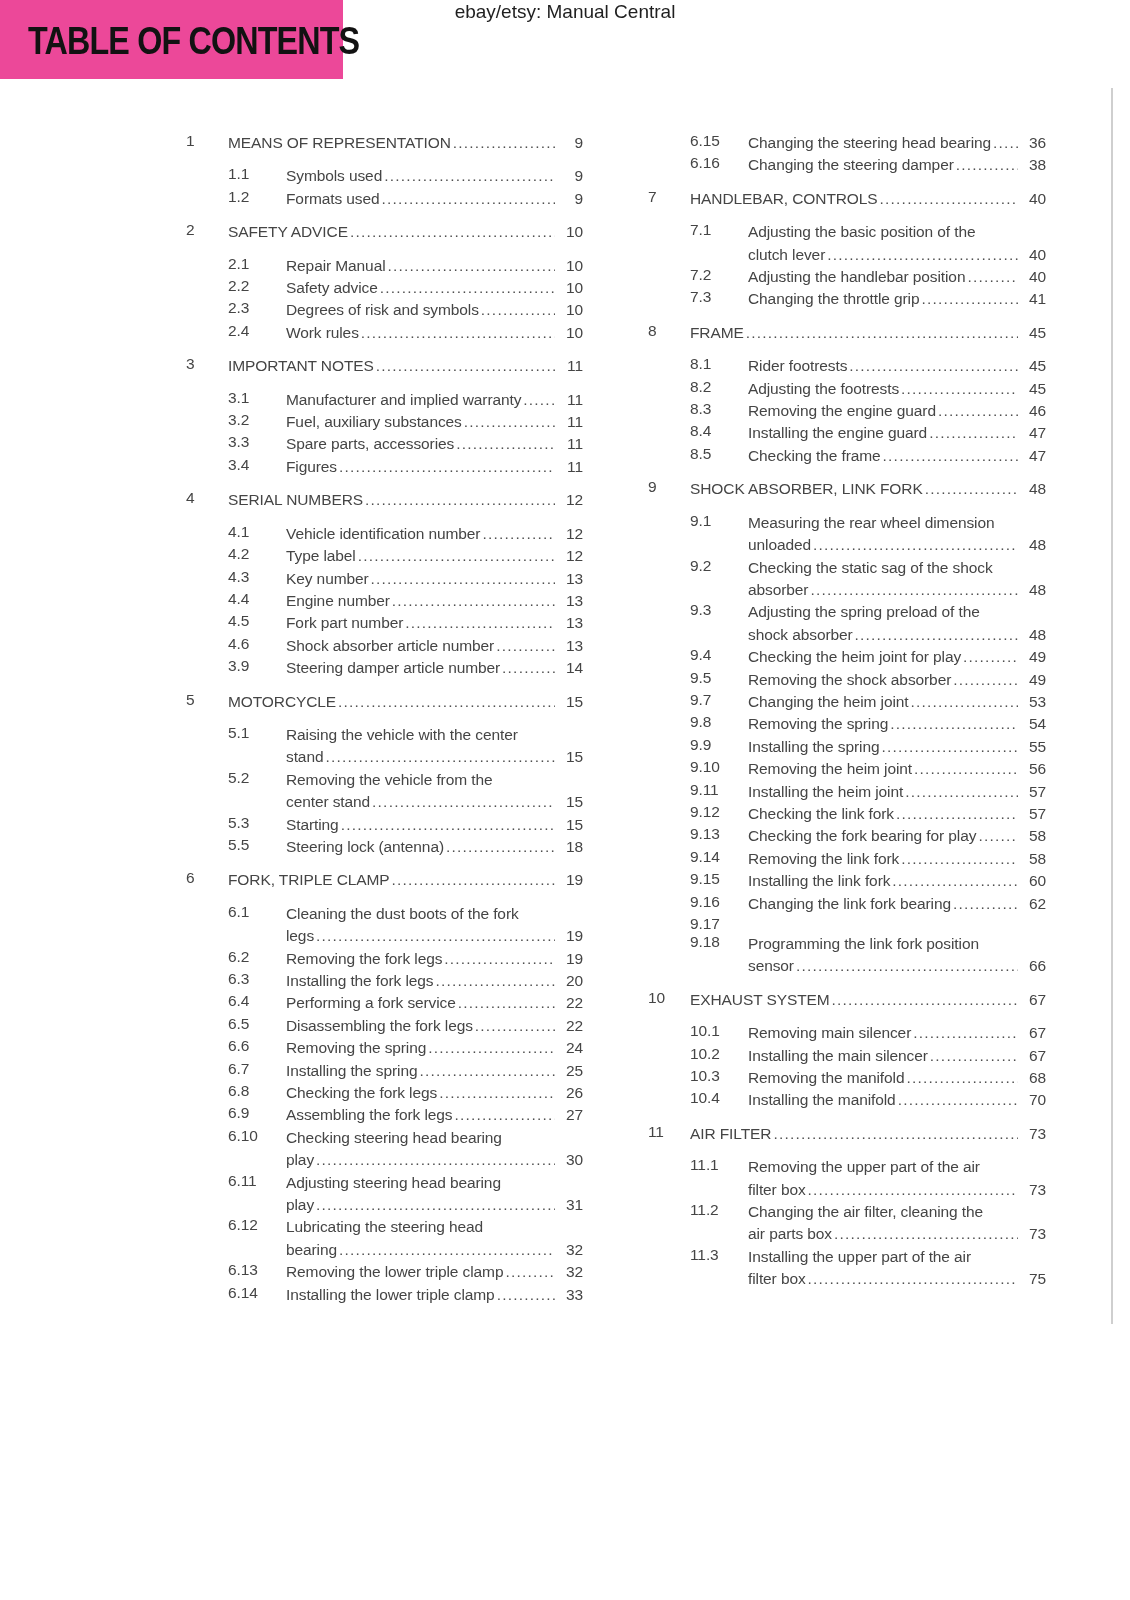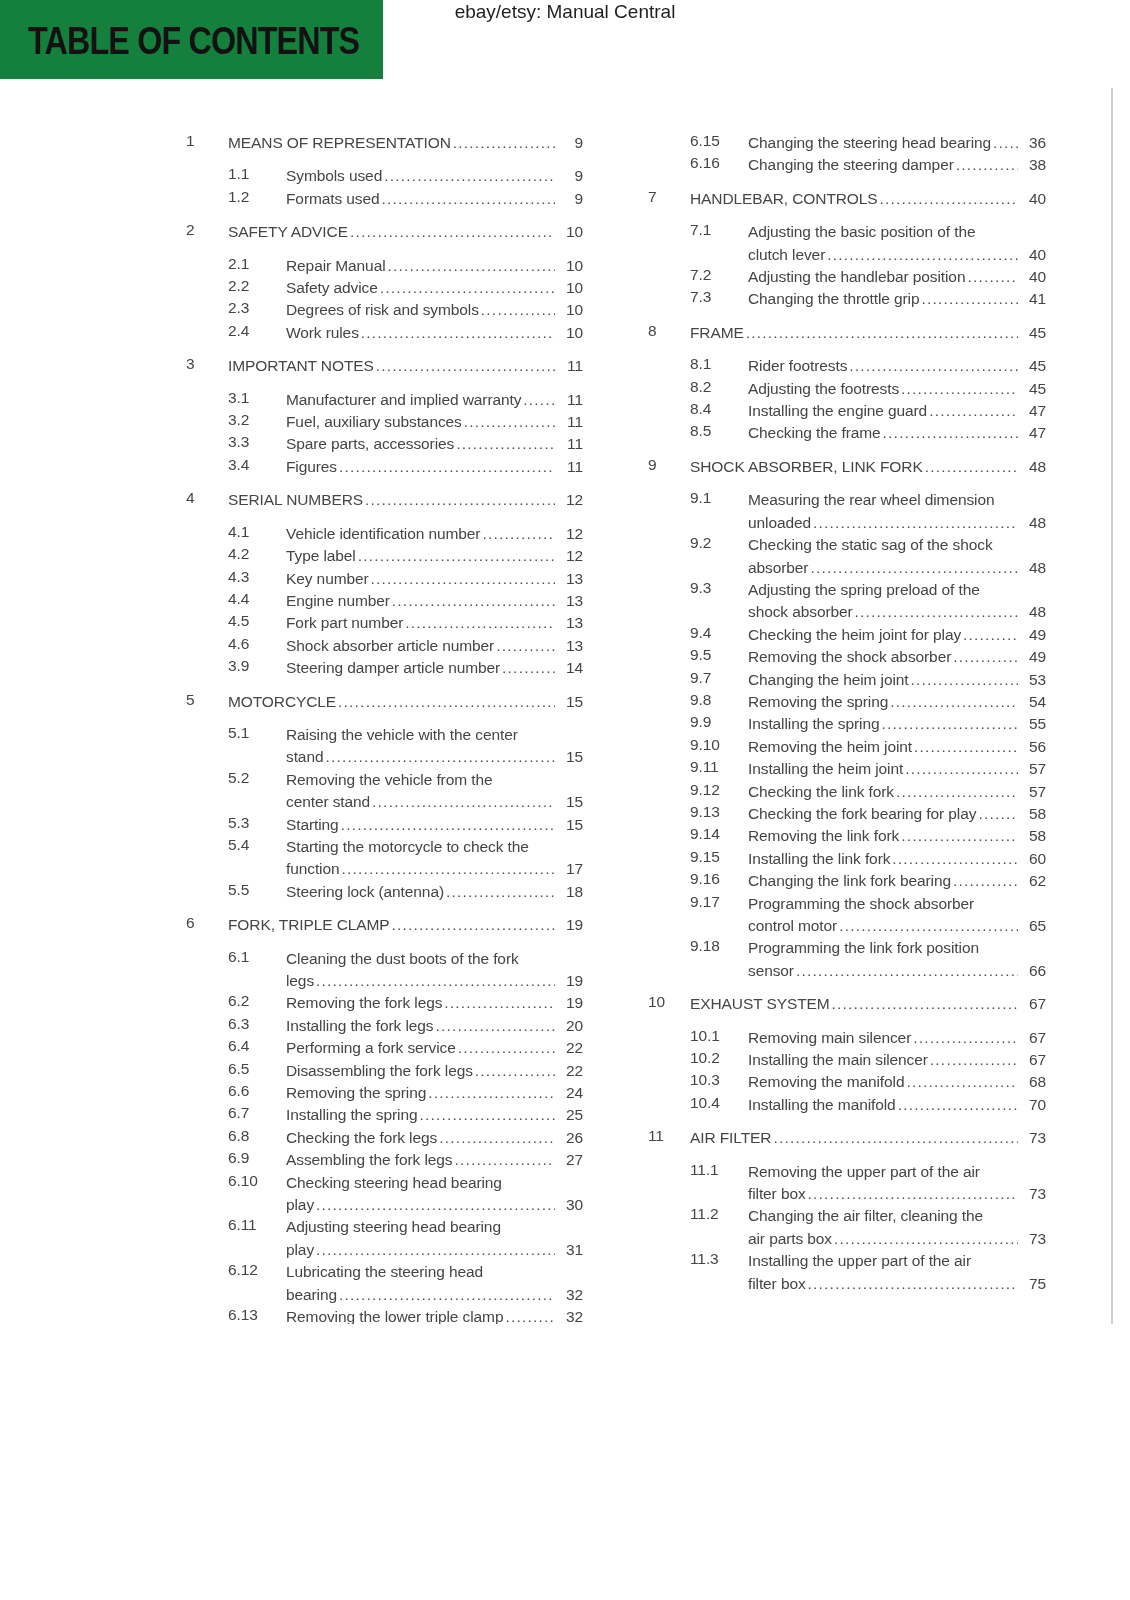--- a/index.html
+++ b/index.html
@@ -14,22 +14,21 @@
   
   .top-header{
     position:absolute;left:0;right:0;top:1px;
     text-align:center;
     font-size:19px;color:#1f1f1f;
   }
   
   .title-box{
     position:absolute;left:0;top:0;
     width:343px;height:79px;
-    background:#15803d;
-    padding-left:40px;
+    background:#ec4899;
   }
   .title-box .title-text{
     position:absolute;left:28px;top:20px;
     font-size:38px;font-weight:bold;color:#121212;
     letter-spacing:-1px;
     transform:scaleX(0.85);
     transform-origin:left center;
     white-space:nowrap;
   }
   
@@ -343,33 +342,20 @@
           <span class="itemnum">5.3</span>
           <div class="body">
             <div class="line">
               <span class="line-text">Starting</span>
               <span class="leader"></span>
               <span class="pg">15</span>
             </div>
           </div>
         </div>
         <div class="row item-row">
-          <span class="itemnum">5.4</span>
-          <div class="body">
-            <div class="line">
-              <span class="line-text">Starting the motorcycle to check the</span>
-            </div>
-            <div class="line">
-              <span class="line-text">function</span>
-              <span class="leader"></span>
-              <span class="pg">17</span>
-            </div>
-          </div>
-        </div>
-        <div class="row item-row">
           <span class="itemnum">5.5</span>
           <div class="body">
             <div class="line">
               <span class="line-text">Steering lock (antenna)</span>
               <span class="leader"></span>
               <span class="pg">18</span>
             </div>
           </div>
         </div>
       </div>
@@ -631,20 +617,30 @@
           <span class="itemnum">8.2</span>
           <div class="body">
             <div class="line">
               <span class="line-text">Adjusting the footrests</span>
               <span class="leader"></span>
               <span class="pg">45</span>
             </div>
           </div>
         </div>
         <div class="row item-row">
+          <span class="itemnum">8.3</span>
+          <div class="body">
+            <div class="line">
+              <span class="line-text">Removing the engine guard</span>
+              <span class="leader"></span>
+              <span class="pg">46</span>
+            </div>
+          </div>
+        </div>
+        <div class="row item-row">
           <span class="itemnum">8.4</span>
           <div class="body">
             <div class="line">
               <span class="line-text">Installing the engine guard</span>
               <span class="leader"></span>
               <span class="pg">47</span>
             </div>
           </div>
         </div>
         <div class="row item-row">
@@ -823,30 +819,20 @@
           <div class="body">
             <div class="line">
               <span class="line-text">Changing the link fork bearing</span>
               <span class="leader"></span>
               <span class="pg">62</span>
             </div>
           </div>
         </div>
         <div class="row item-row">
           <span class="itemnum">9.17</span>
-          <div class="body">
-            <div class="line">
-              <span class="line-text">Programming the shock absorber</span>
-            </div>
-            <div class="line">
-              <span class="line-text">control motor</span>
-              <span class="leader"></span>
-              <span class="pg">65</span>
-            </div>
-          </div>
         </div>
         <div class="row item-row">
           <span class="itemnum">9.18</span>
           <div class="body">
             <div class="line">
               <span class="line-text">Programming the link fork position</span>
             </div>
             <div class="line">
               <span class="line-text">sensor</span>
               <span class="leader"></span>

